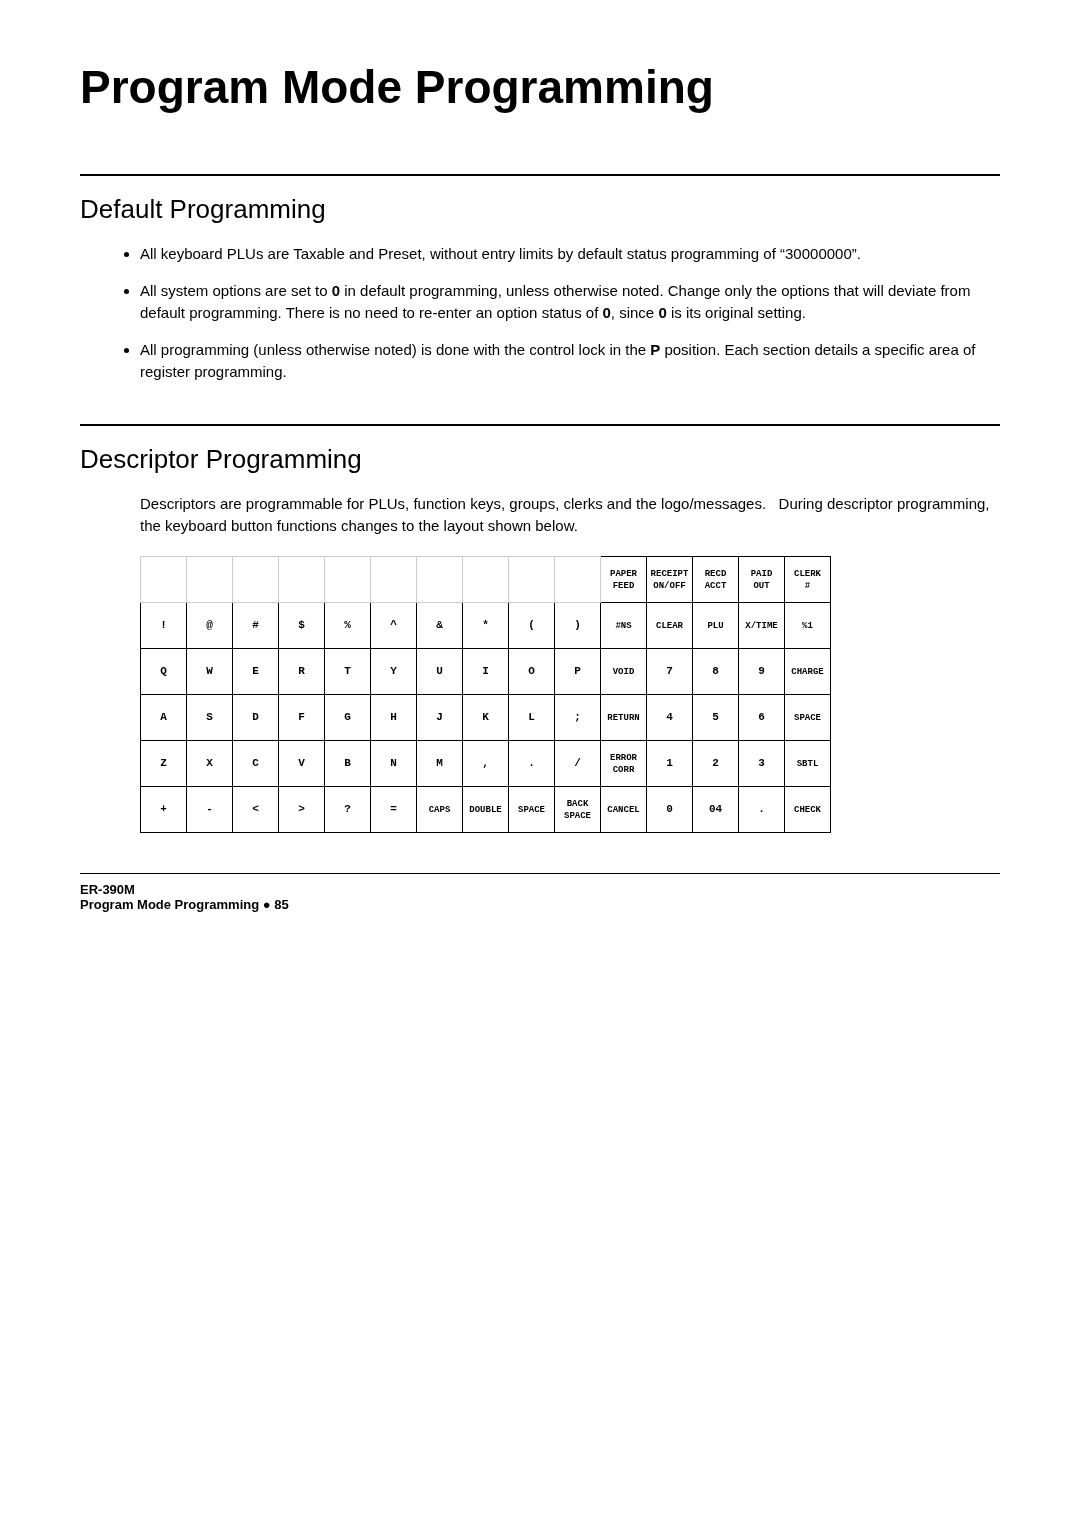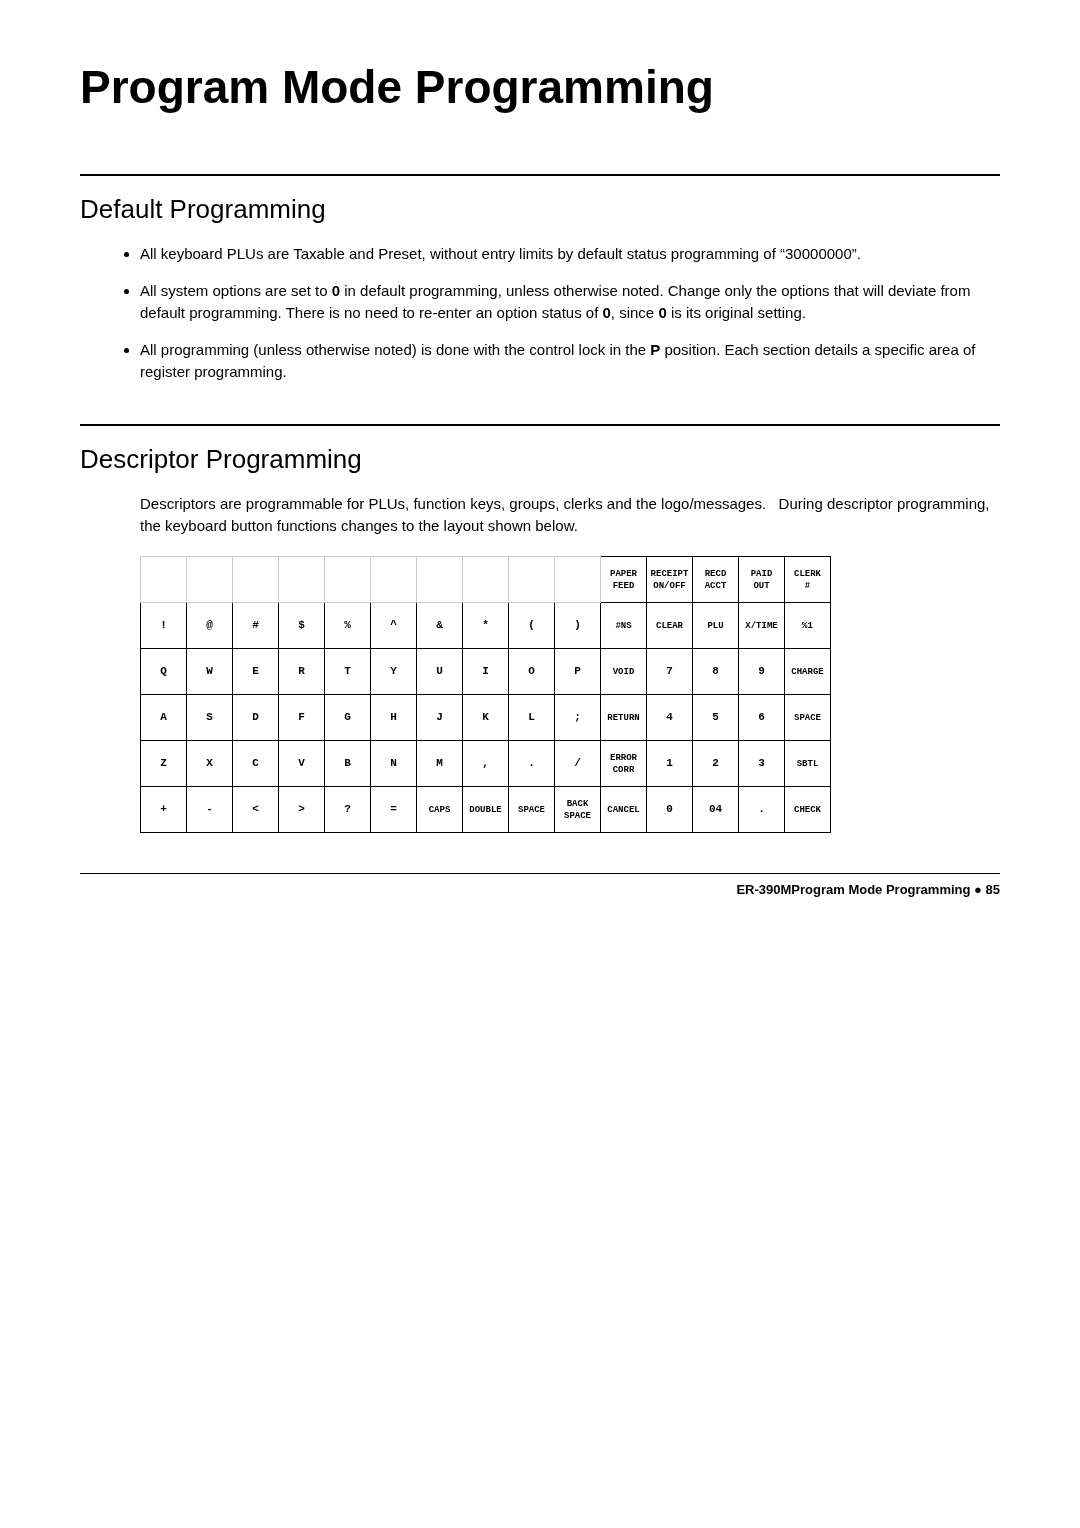--- a/index.html
+++ b/index.html
@@ -81,20 +81,21 @@
       font-weight: bold;
     }
     .footer {
       border-top: 1px solid #000;
       margin-top: 30px;
       padding-top: 8px;
       display: flex;
       justify-content: flex-end;
       font-size: 13px;
       font-weight: bold;
+      flex-direction: column;
     }
     .footer-right {
       font-weight: normal;
       font-size: 13px;
     }
     .footer-right span {
       font-weight: bold;
     }
   </style>
 </head>

